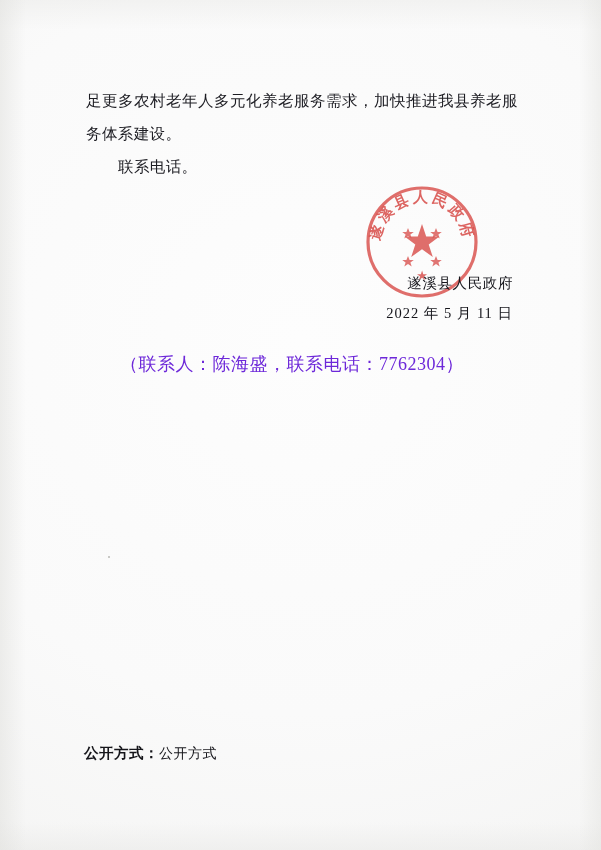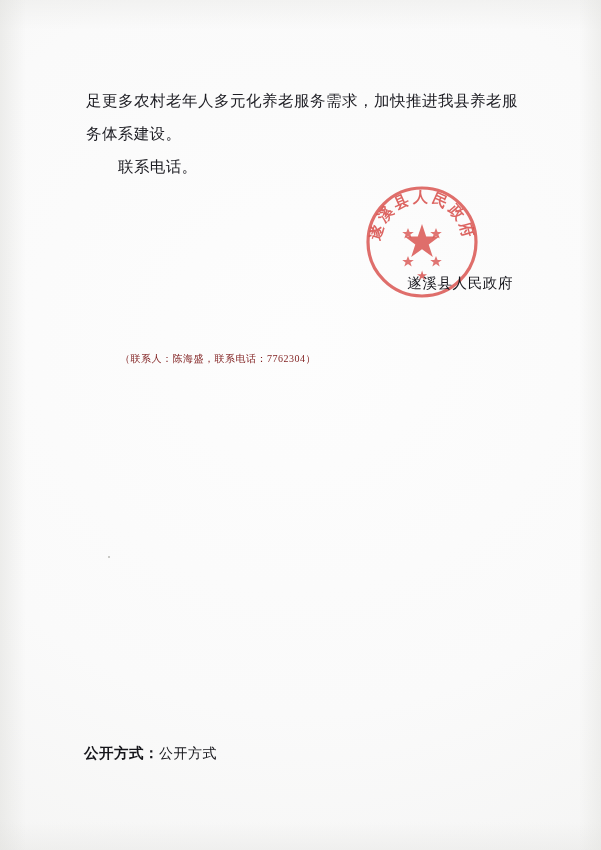--- a/index.html
+++ b/index.html
@@ -70,22 +70,22 @@
     line-height: 30px;
     letter-spacing: 0.6px;
   }
   .sign-org { white-space: nowrap; }
   .sign-date { white-space: nowrap; letter-spacing: 1px; }
 
   .contact-line {
     position: absolute;
     left: 120px;
     top: 352px;
-    font-size: 10px;
-    color: #7f1d1d;
+    font-size: 18px;
+    color: #6d28d9;
     letter-spacing: 0.5px;
     white-space: nowrap;
   }
 
   .footer-line {
     position: absolute;
     left: 84px;
     top: 744px;
     font-size: 15px;
     color: #15151a;
@@ -161,20 +161,21 @@
         <textPath href="#sealArcTop" startOffset="50%" text-anchor="middle">遂溪县人民政府</textPath>
       </text>
       <text font-family="DejaVu Sans, Liberation Sans, sans-serif" font-size="13" fill="#d2302c" opacity="0.85">
         <textPath href="#sealArcBottom" startOffset="50%" text-anchor="middle">★</textPath>
       </text>
     </svg>
   </div>
 
   <div class="sign-block">
     <div class="sign-org">遂溪县人民政府</div>
+    <div class="sign-date">2022 年 5 月 11 日</div>
   </div>
 
   <div class="contact-line">（联系人：陈海盛，联系电话：7762304）</div>
 
   <div class="speck"></div>
 
   <div class="footer-line">
     <span class="footer-label">公开方式：</span><span class="footer-value">公开方式</span>
   </div>
 

